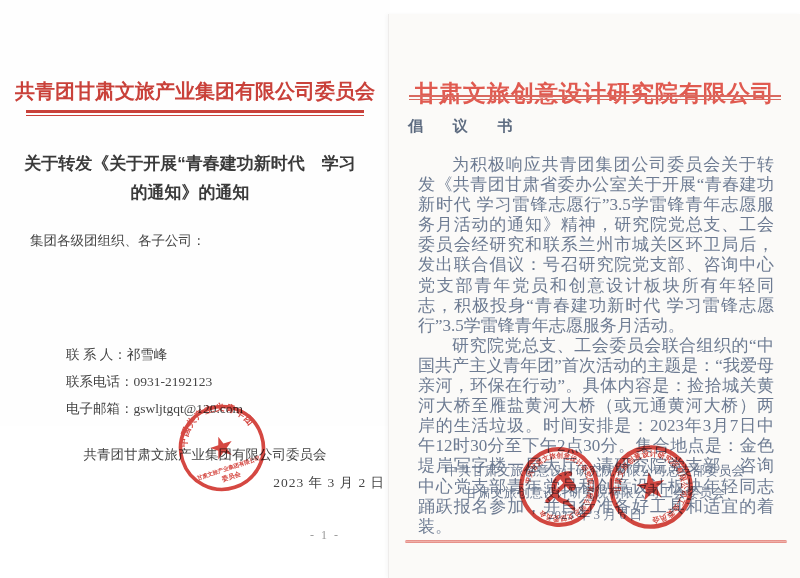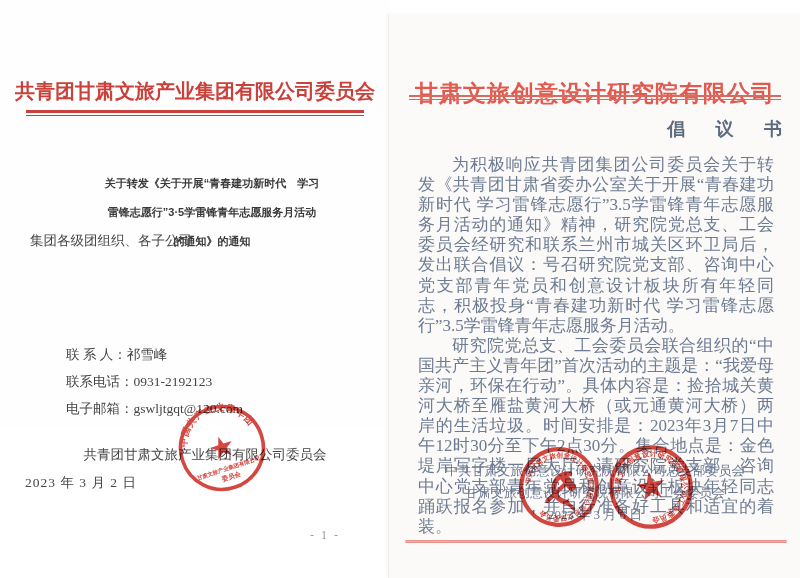--- a/index.html
+++ b/index.html
@@ -11,40 +11,39 @@
   
   .page-left{position:absolute;left:0;top:0;width:390px;height:426px;background:#fefefe;}
   .l-header{
     position:absolute;left:10px;top:78px;width:370px;text-align:center;
     font-weight:bold;font-size:20px;letter-spacing:0px;color:#c9413a;
   }
   .l-rule{position:absolute;left:26px;top:110px;width:338px;height:6px;}
   .l-rule .thick{height:3px;background:#c9413a;}
   .l-rule .thin{height:1px;background:#c9413a;margin-top:2px;}
   .l-title{
-    position:absolute;left:29px;top:149px;width:366px;text-align:center;
-    font-weight:bold;font-size:11px;line-height:29px;color:#3a3a3a;
+    position:absolute;left:7px;top:149px;width:366px;text-align:center;
+    font-weight:bold;font-size:17px;line-height:29px;color:#3a3a3a;
     font-family:"Liberation Sans","DejaVu Sans",sans-serif;
-    margin-top:20px;
   }
   .l-body{
     position:absolute;left:30px;top:228px;width:336px;
     font-size:13.5px;line-height:25px;color:#454545;text-align:justify;
   }
   .l-body .para{text-indent:2em;margin:0;}
   .l-contact{
     position:absolute;left:66px;top:341px;width:300px;
     font-size:13.5px;line-height:27px;color:#454545;
   }
   .l-sign{
     position:absolute;left:25px;top:446px;width:360px;text-align:center;
     font-size:13.5px;color:#454545;
   }
   .l-date{
-    position:absolute;left:25px;top:474px;width:360px;text-align:left;
+    position:absolute;left:25px;top:474px;width:360px;text-align:right;
     font-size:13.5px;color:#454545;letter-spacing:1px;
   }
   .l-pageno{
     position:absolute;left:285px;top:528px;width:80px;text-align:center;
     font-size:12px;color:#9a9a9a;letter-spacing:2px;
   }
   .seal{position:absolute;mix-blend-mode:multiply;opacity:0.88;}
   .seal-left{left:176px;top:402px;width:92px;height:92px;transform:rotate(-18deg);}
   
   .page-right{
@@ -53,22 +52,22 @@
     box-shadow:-2px 0 4px rgba(0,0,0,0.03);
   }
   .r-header{
     position:absolute;left:6px;top:40px;width:400px;text-align:center;
     font-weight:bold;font-size:23px;color:#e05a50;letter-spacing:1px;margin-top:24px;
   }
   .r-rule{position:absolute;left:20px;top:81px;width:372px;height:5px;}
   .r-rule .thick{height:2px;background:#d96a60;}
   .r-rule .thin{height:1px;background:#d96a60;margin-top:2px;}
   .r-doc-title{
-    position:absolute;left:6px;top:103px;width:400px;text-align:right;
-    font-weight:bold;font-size:18px;color:#5d6b80;letter-spacing:13px;text-indent:13px;
+    position:absolute;left:6px;top:103px;width:400px;text-align:left;
+    font-weight:bold;font-size:15px;color:#5d6b80;letter-spacing:13px;text-indent:13px;
   }
   .r-body{
     position:absolute;left:29px;top:141px;width:356px;
     font-size:17px;line-height:20.1px;color:#6d7b92;text-align:justify;
   }
   .r-body .para{text-indent:2em;margin:0;}
   .r-sign{
     position:absolute;left:6px;top:446px;width:400px;text-align:center;
     font-size:13px;line-height:22px;color:#6d7b92;
   }
@@ -88,21 +87,20 @@
 
     <div class="l-header">共青团甘肃文旅产业集团有限公司委员会</div>
 
     <div class="l-rule">
       <div class="thick"></div>
       <div class="thin"></div>
     </div>
 
     <div class="l-title">
       <div>关于转发《关于开展“青春建功新时代　学习</div>
-      <div>雷锋志愿行”3·5学雷锋青年志愿服务月活动</div>
       <div>的通知》的通知</div>
     </div>
 
     <div class="l-body">
       <div>集团各级团组织、各子公司：</div>
     </div>
 
     <div class="l-contact">
       <div>联 系 人：祁雪峰</div>
       <div>联系电话：0931-2192123</div>

